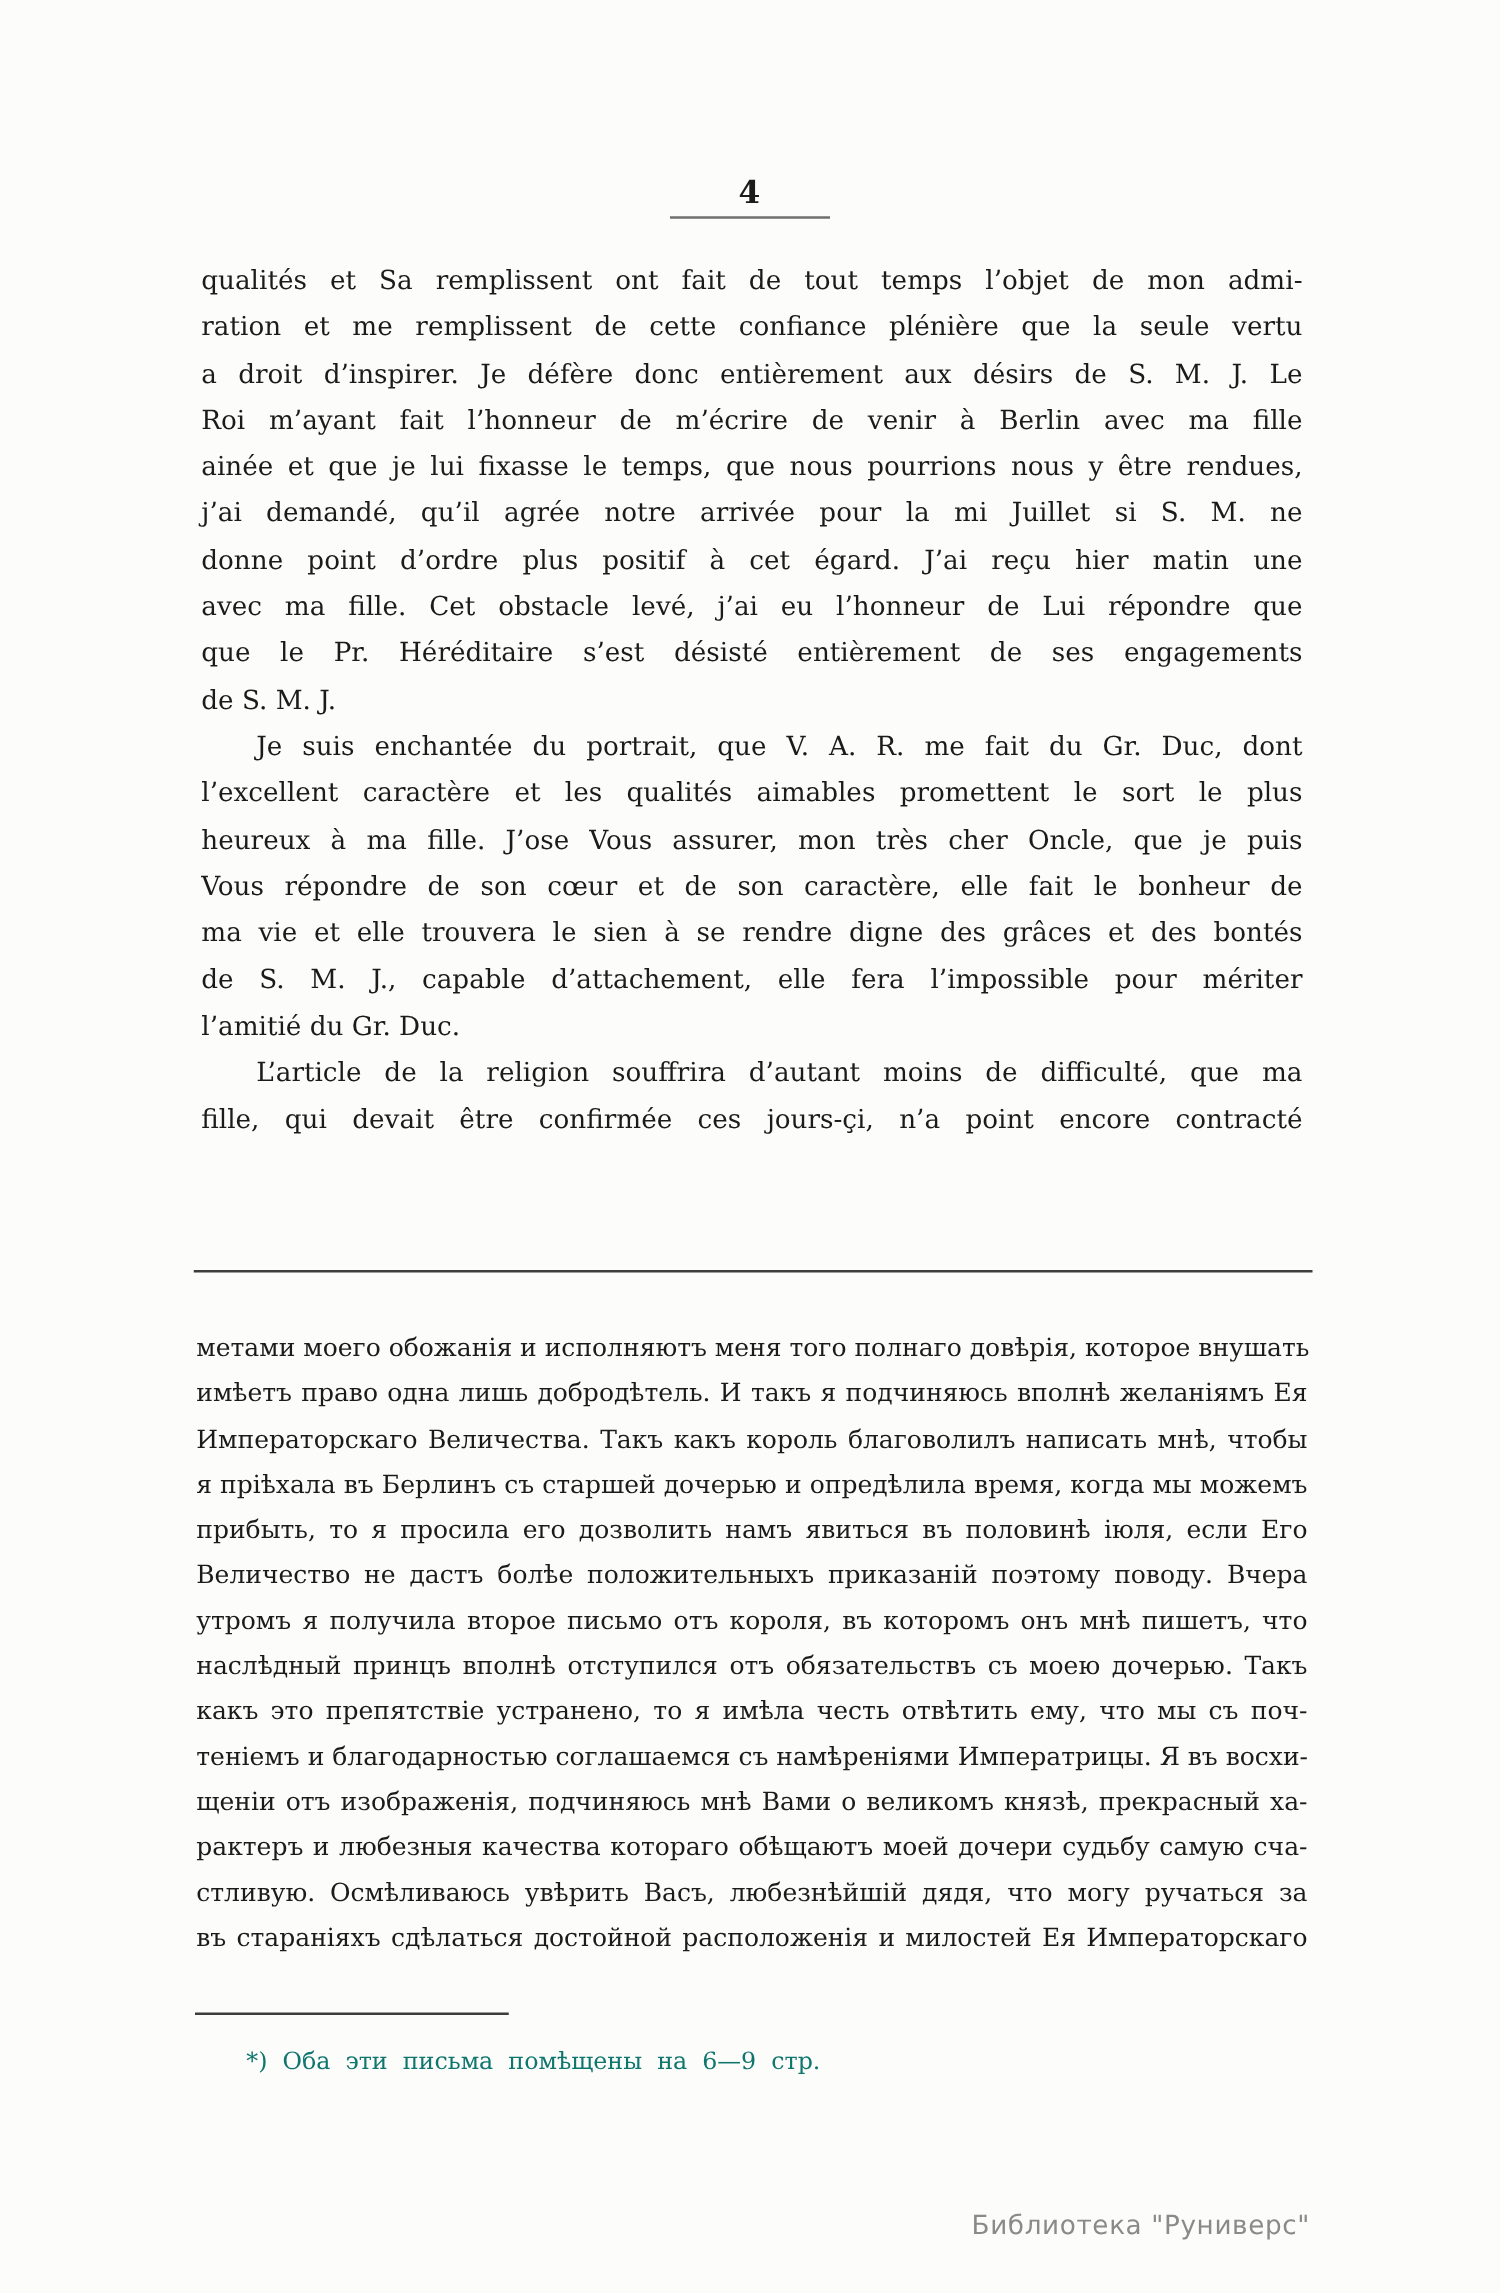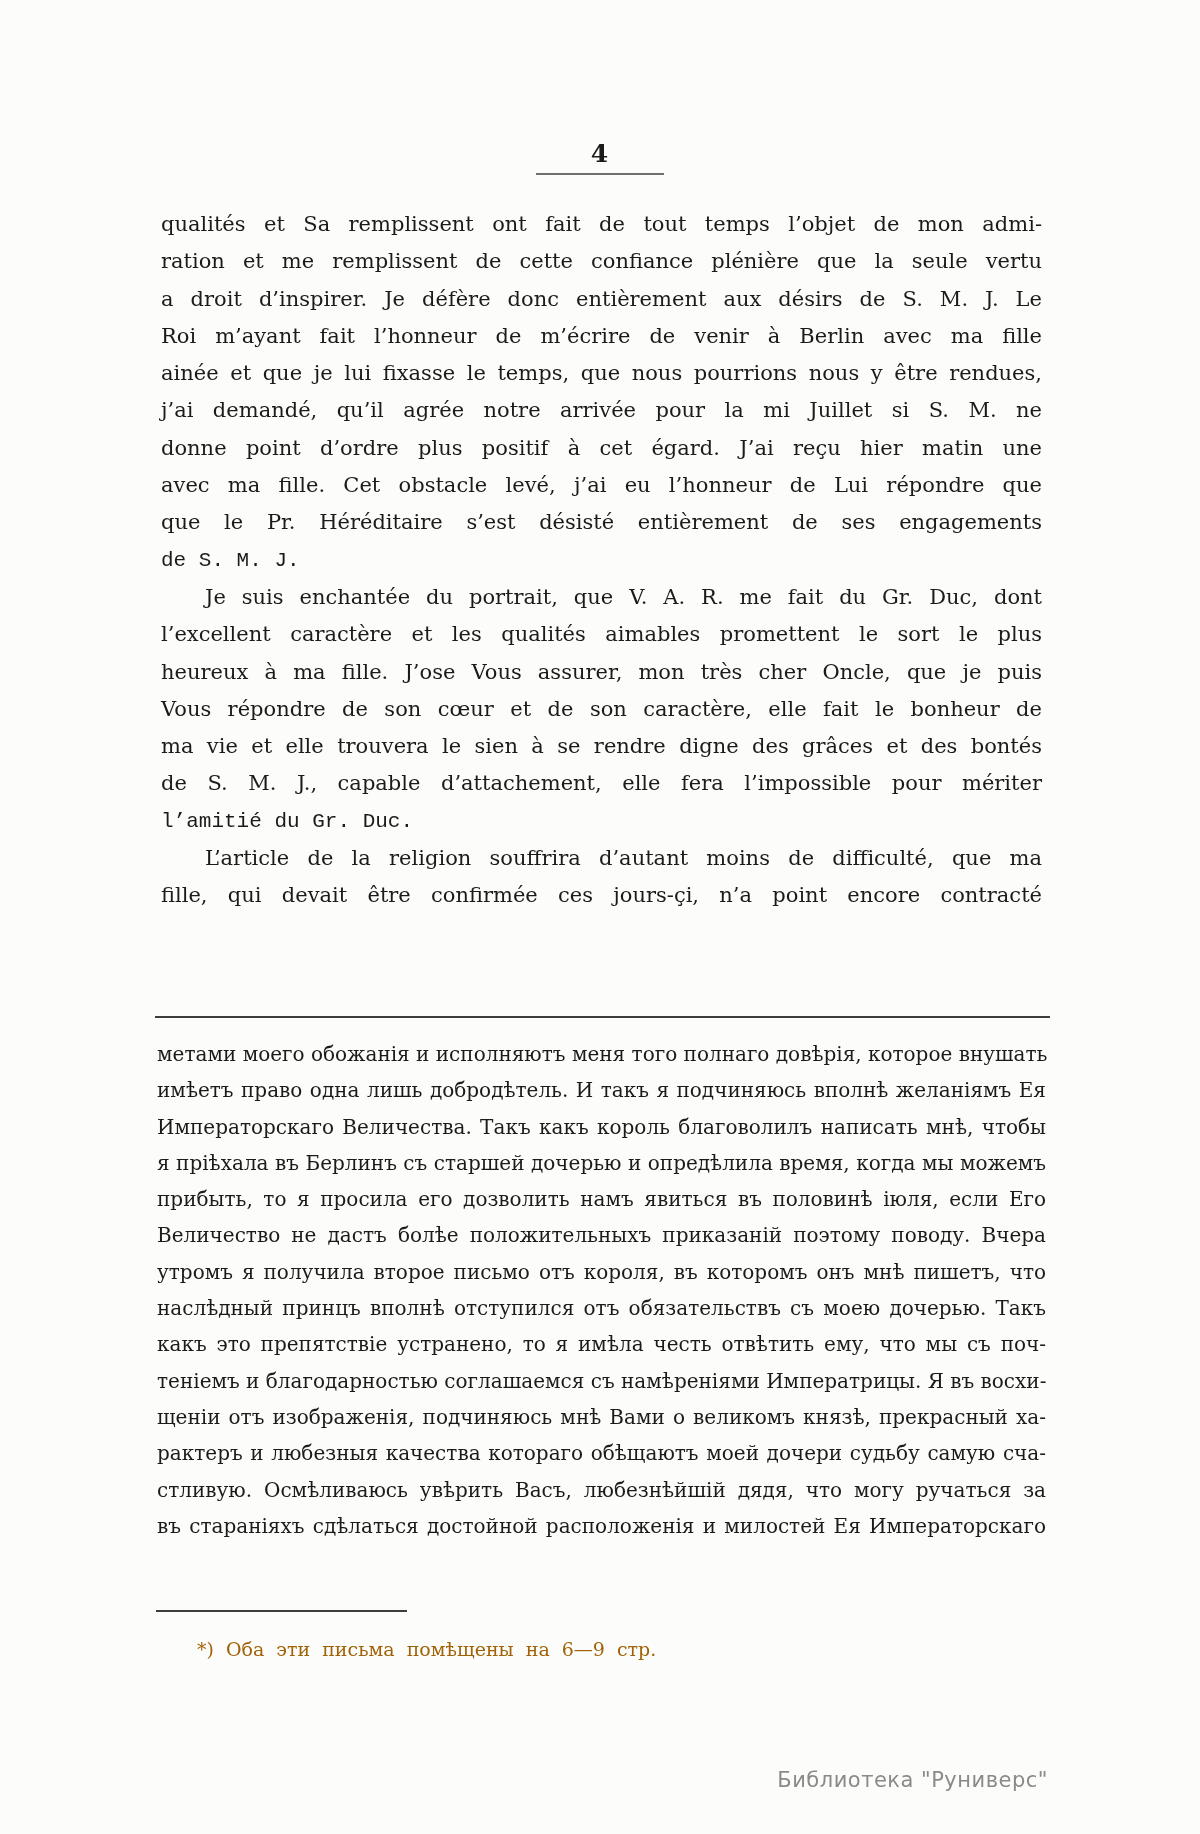--- a/index.html
+++ b/index.html
@@ -36,32 +36,32 @@
     position: absolute;
     left: 161px;
     top: 206px;
     width: 881px;
     font-size: 21px;
     line-height: 37.3px;
   }
   .russian {
     position: absolute;
     left: 157px;
-    top: 1036px;
+    top: 1060px;
     width: 889px;
     font-size: 20px;
     line-height: 36.3px;
   }
   .tline {
     text-align: justify;
     text-align-last: justify;
     white-space: nowrap;
     overflow: visible;
   }
-  .tline.end { text-align-last: left; font-family: Liberation Mono, monospace; }
+  .tline.end { text-align-last: left; }
   .tline.indent { text-indent: 44px; }
   .section-rule {
     position: absolute;
     left: 155px;
     top: 1016px;
     width: 895px;
     height: 2px;
     background: #3d3d3d;
   }
   .footnote-rule {
@@ -72,21 +72,21 @@
     height: 2px;
     background: #3d3d3d;
   }
   .footnote {
     position: absolute;
     left: 197px;
     top: 1636px;
     font-size: 19px;
     line-height: 26px;
     word-spacing: 6px;
-    color: #a16207;
+    color: #0f766e;
   }
   .watermark {
     position: absolute;
     top: 1768px;
     right: 152px;
     font-family: "DejaVu Sans", "Liberation Sans", sans-serif;
     font-size: 21px;
     color: #8a8a8a;
     letter-spacing: 0.5px;
   }

